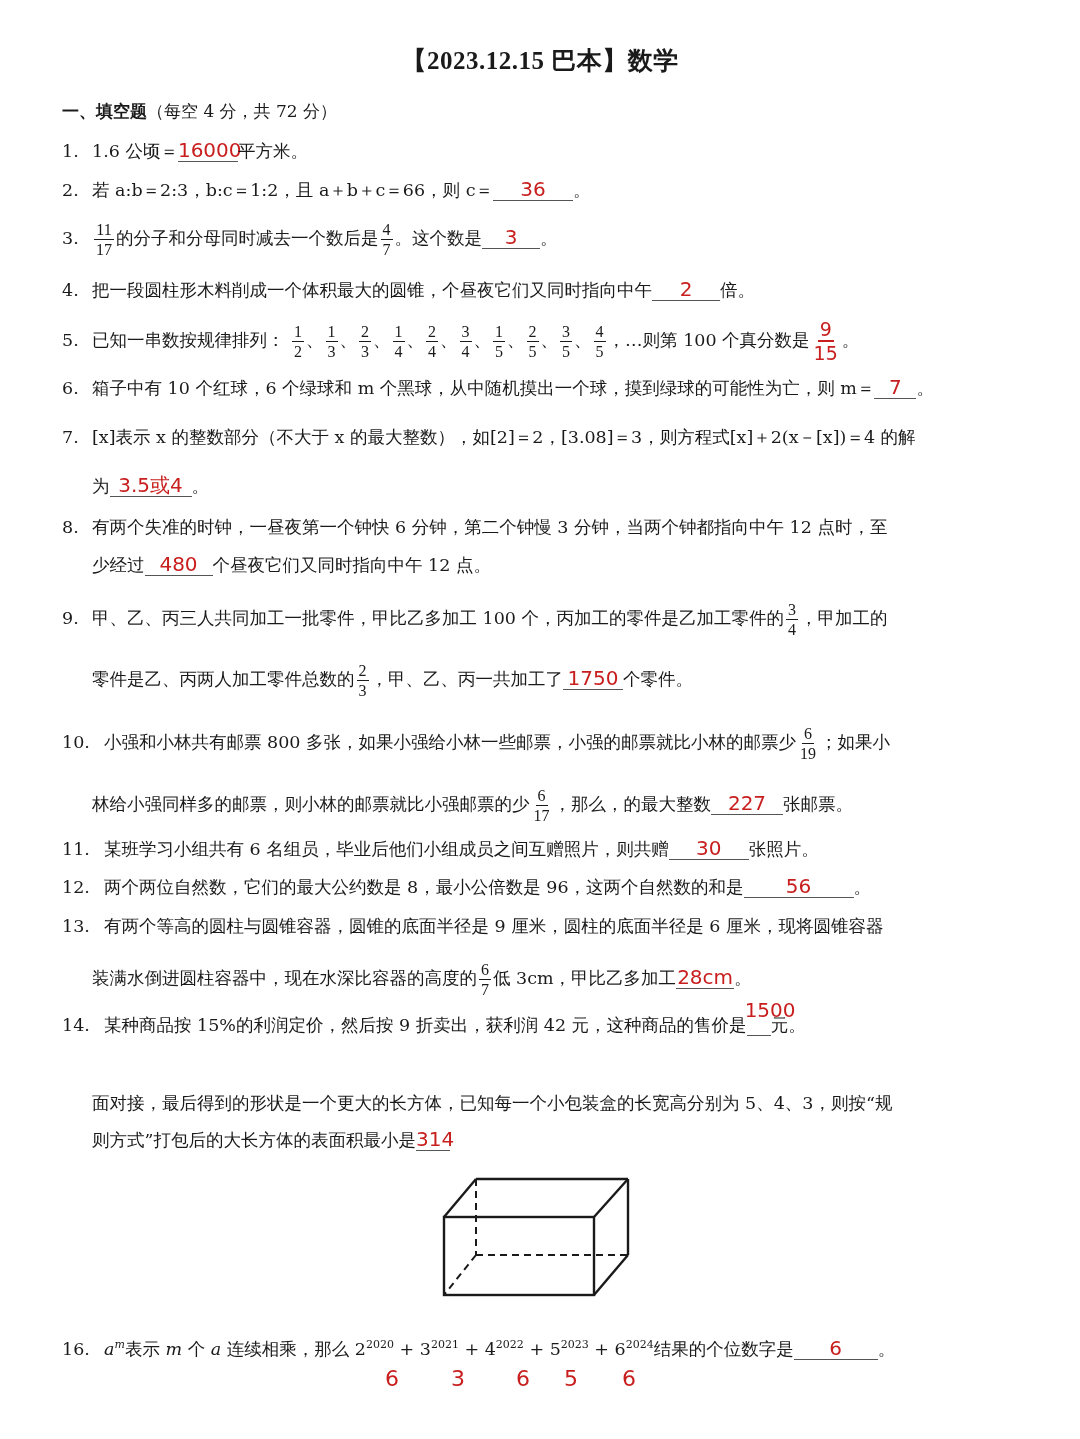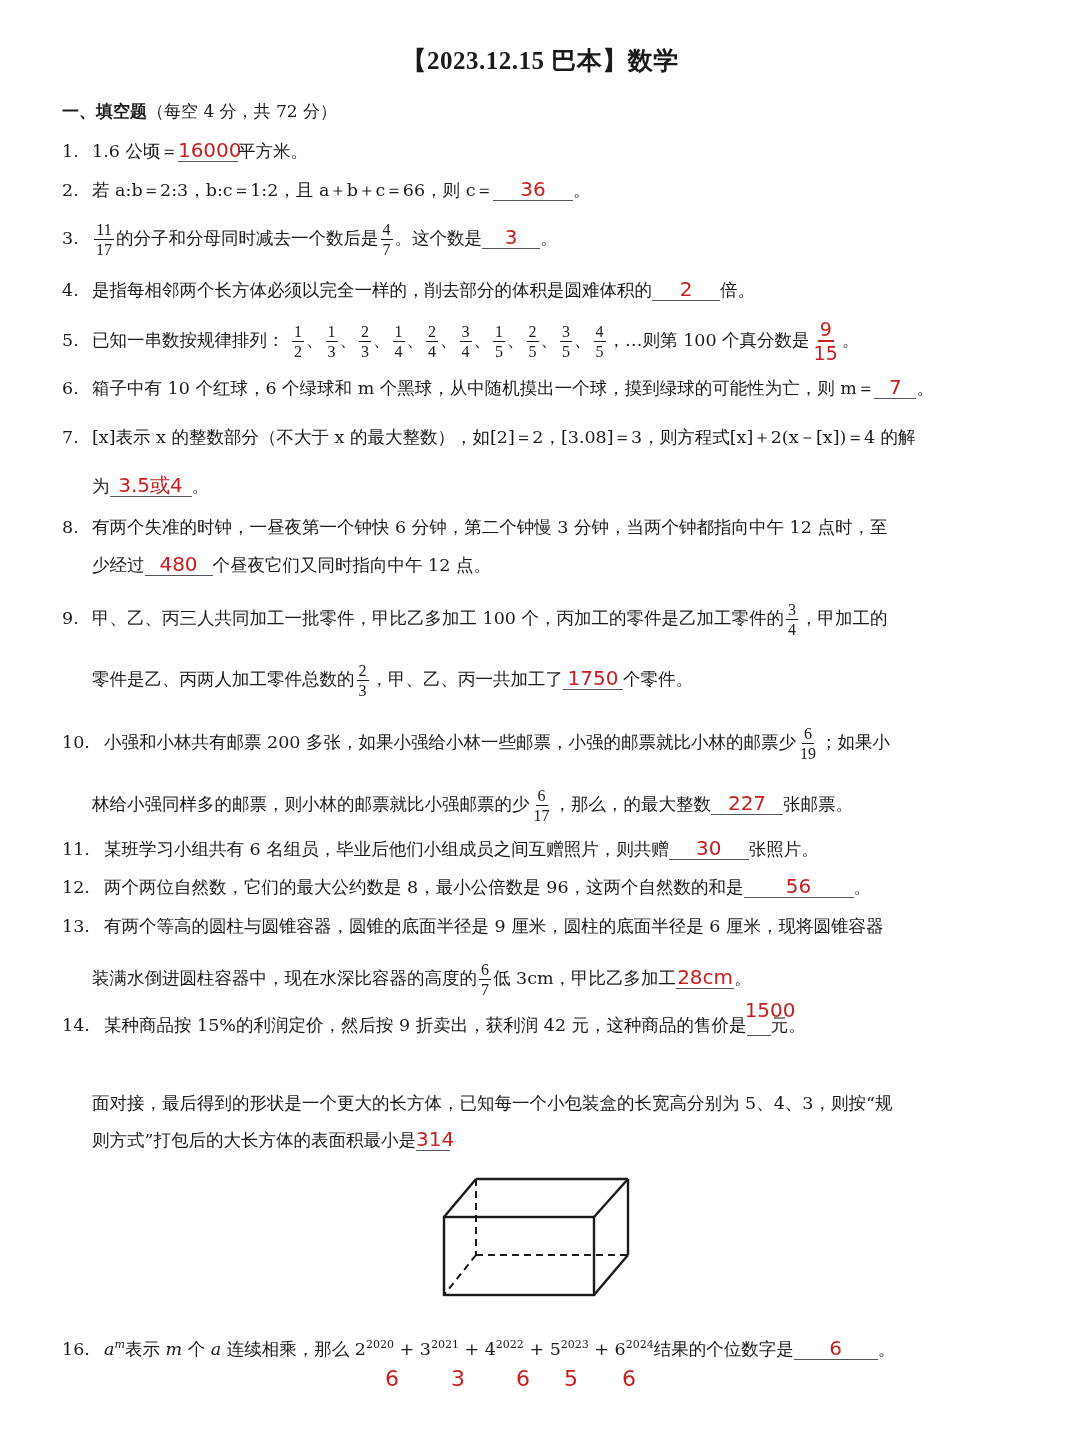--- a/index.html
+++ b/index.html
@@ -73,21 +73,21 @@
     <span class="num">3.</span><span class="frac">
         <span class="n">11</span>
         <span class="d">17</span>
       </span><span>的分子和分母同时减去一个数后是</span><span class="frac">
         <span class="n">4</span>
         <span class="d">7</span>
       </span><span>。这个数是</span><span class="ans" style="width:58px">3</span><span>。</span>
   </div>
 
   <div class="line" style="top:277px">
-    <span class="num">4.</span><span>是指每相邻两个长方体必须以完全一样的，削去部分的体积是圆难体积的</span><span class="ans" style="width:68px">2</span><span>倍。</span>
+    <span class="num">4.</span><span>把一段圆柱形木料削成一个体积最大的圆锥，个昼夜它们又同时指向中午</span><span class="ans" style="width:68px">2</span><span>倍。</span>
   </div>
 
   <div class="line" style="top:318px">
     <span class="num">5.</span><span>已知一串数按规律排列：</span>
     <span id="seq"><span class="frac">
           <span class="n">1</span>
           <span class="d">2</span>
         </span><span>、</span><span class="frac">
           <span class="n">1</span>
           <span class="d">3</span>
@@ -146,21 +146,21 @@
       </span><span>，甲加工的</span>
   </div>
   <div class="line cont" style="top:661px">
     <span>零件是乙、丙两人加工零件总数的</span><span class="frac">
         <span class="n">2</span>
         <span class="d">3</span>
       </span><span>，甲、乙、丙一共加工了</span><span class="ans" style="width:60px">1750</span><span>个零件。</span>
   </div>
 
   <div class="line" style="top:724px">
-    <span class="num2">10.</span><span>小强和小林共有邮票 200 多张，如果小强给小林一些邮票，小强的邮票就比小林的邮票少</span><span class="frac">
+    <span class="num2">10.</span><span>小强和小林共有邮票 800 多张，如果小强给小林一些邮票，小强的邮票就比小林的邮票少</span><span class="frac">
         <span class="n">6</span>
         <span class="d">19</span>
       </span><span>；如果小</span>
   </div>
   <div class="line cont" style="top:786px">
     <span>林给小强同样多的邮票，则小林的邮票就比小强邮票的少</span><span class="frac">
         <span class="n">6</span>
         <span class="d">17</span>
       </span><span>，那么，的最大整数</span><span class="ans" style="width:72px">227</span><span>张邮票。</span>
   </div>

